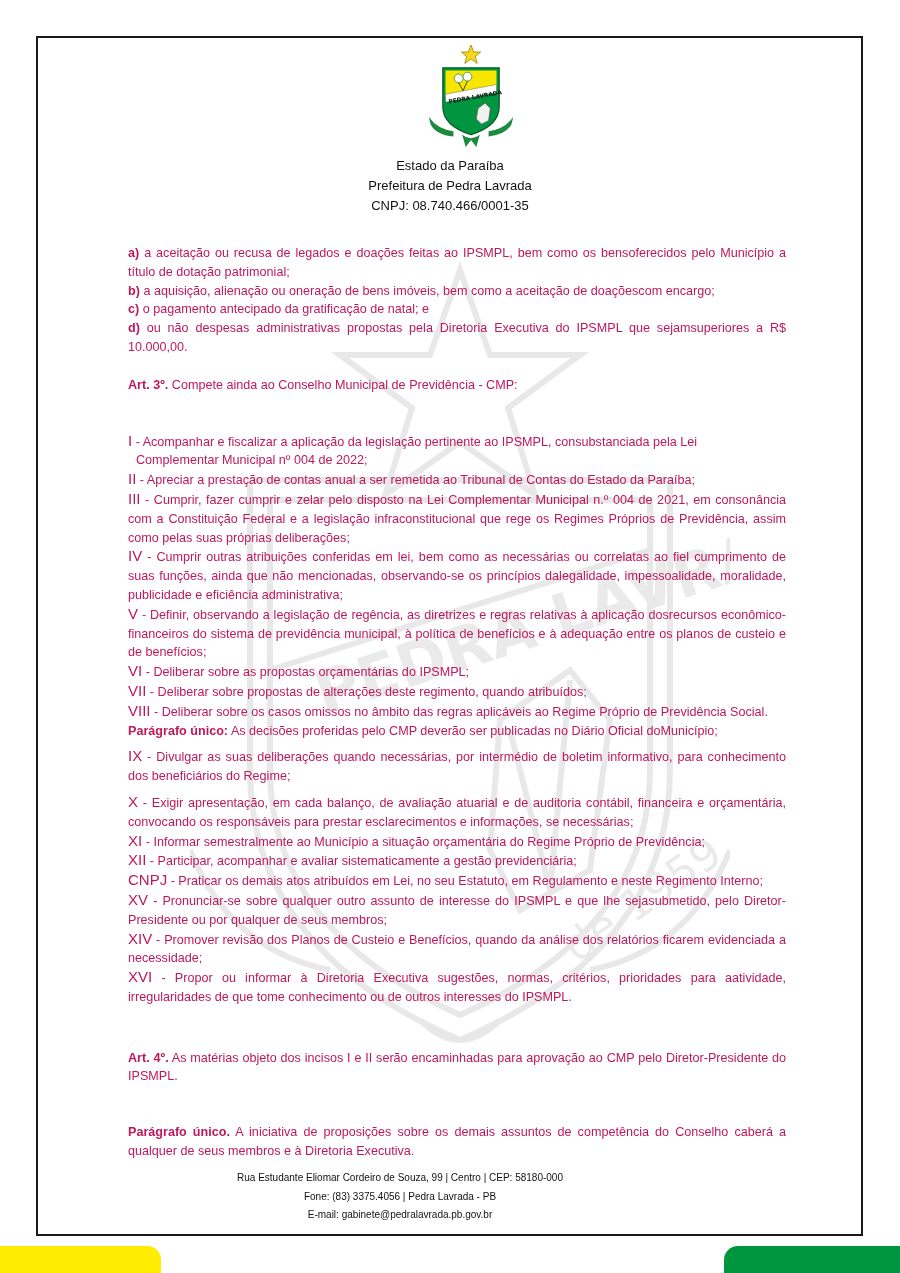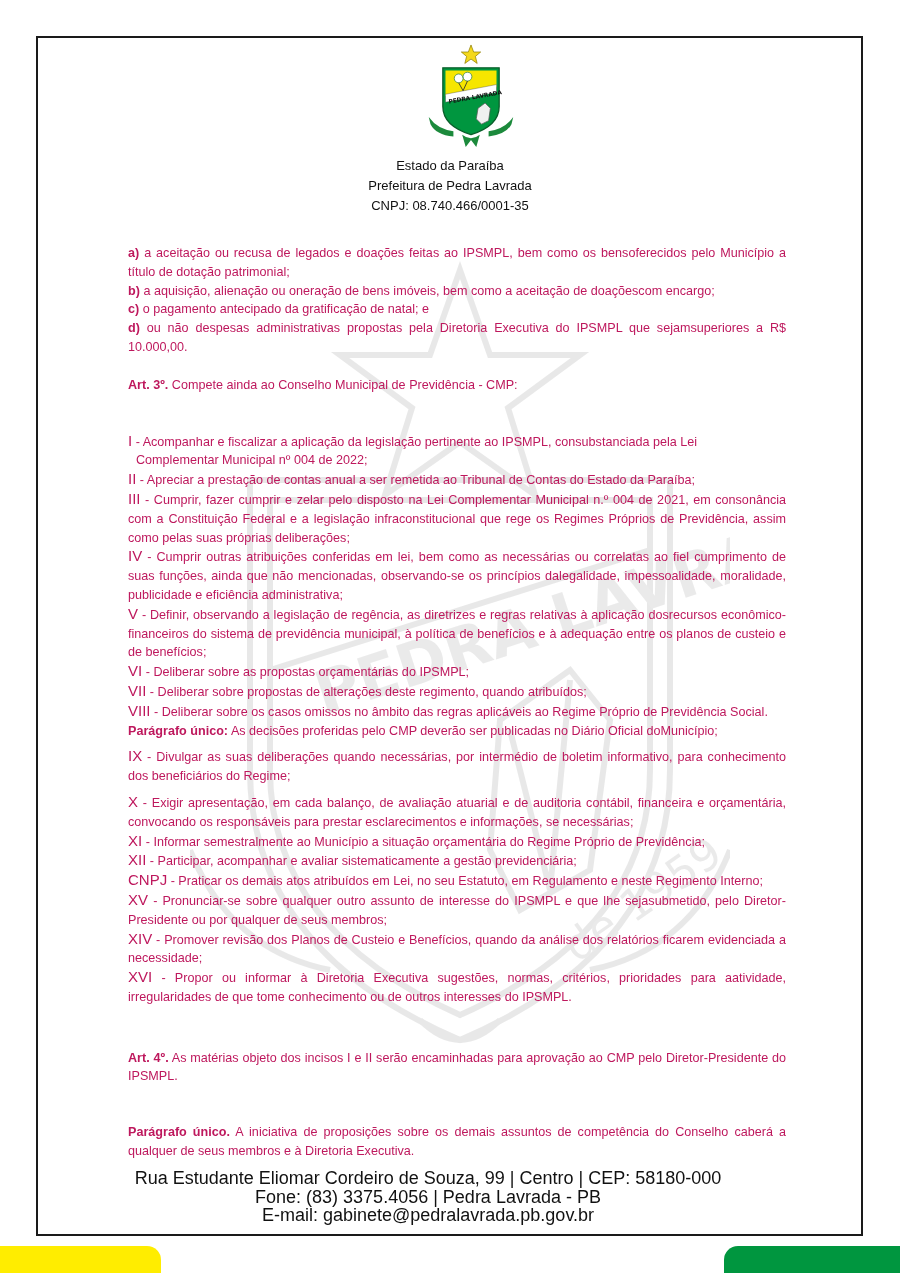--- a/index.html
+++ b/index.html
@@ -16,21 +16,21 @@
   .content p { margin: 0; text-align: justify; }
   .content b { font-weight: bold; }
   .roman { font-size: 15px; }
   .hang { padding-left: 8px; }
   .sp-art3 { height: 19px; }
   .sp-big { height: 37px; }
   .sp-small { height: 7px; }
   .sp-art4 { height: 42px; }
   .sp-par { height: 37px; }
   .footer { position: absolute; left: 0; width: 800px; top: 1169px; text-align: center;
-            font-size: 18px; line-height: 18.6px; color: #111; padding-left: 28px; }
+            font-size: 10px; line-height: 18.6px; color: #111; }
   .bar-yellow { position: absolute; left: 0; top: 1246px; width: 161px; height: 27px;
                 background: #ffed00; border-top-right-radius: 14px; }
   .bar-green { position: absolute; left: 724px; top: 1246px; width: 176px; height: 27px;
                background: #00963f; border-top-left-radius: 14px; }
 </style>
 </head>
 <body>
 
 <div class="page-border"></div>
 

